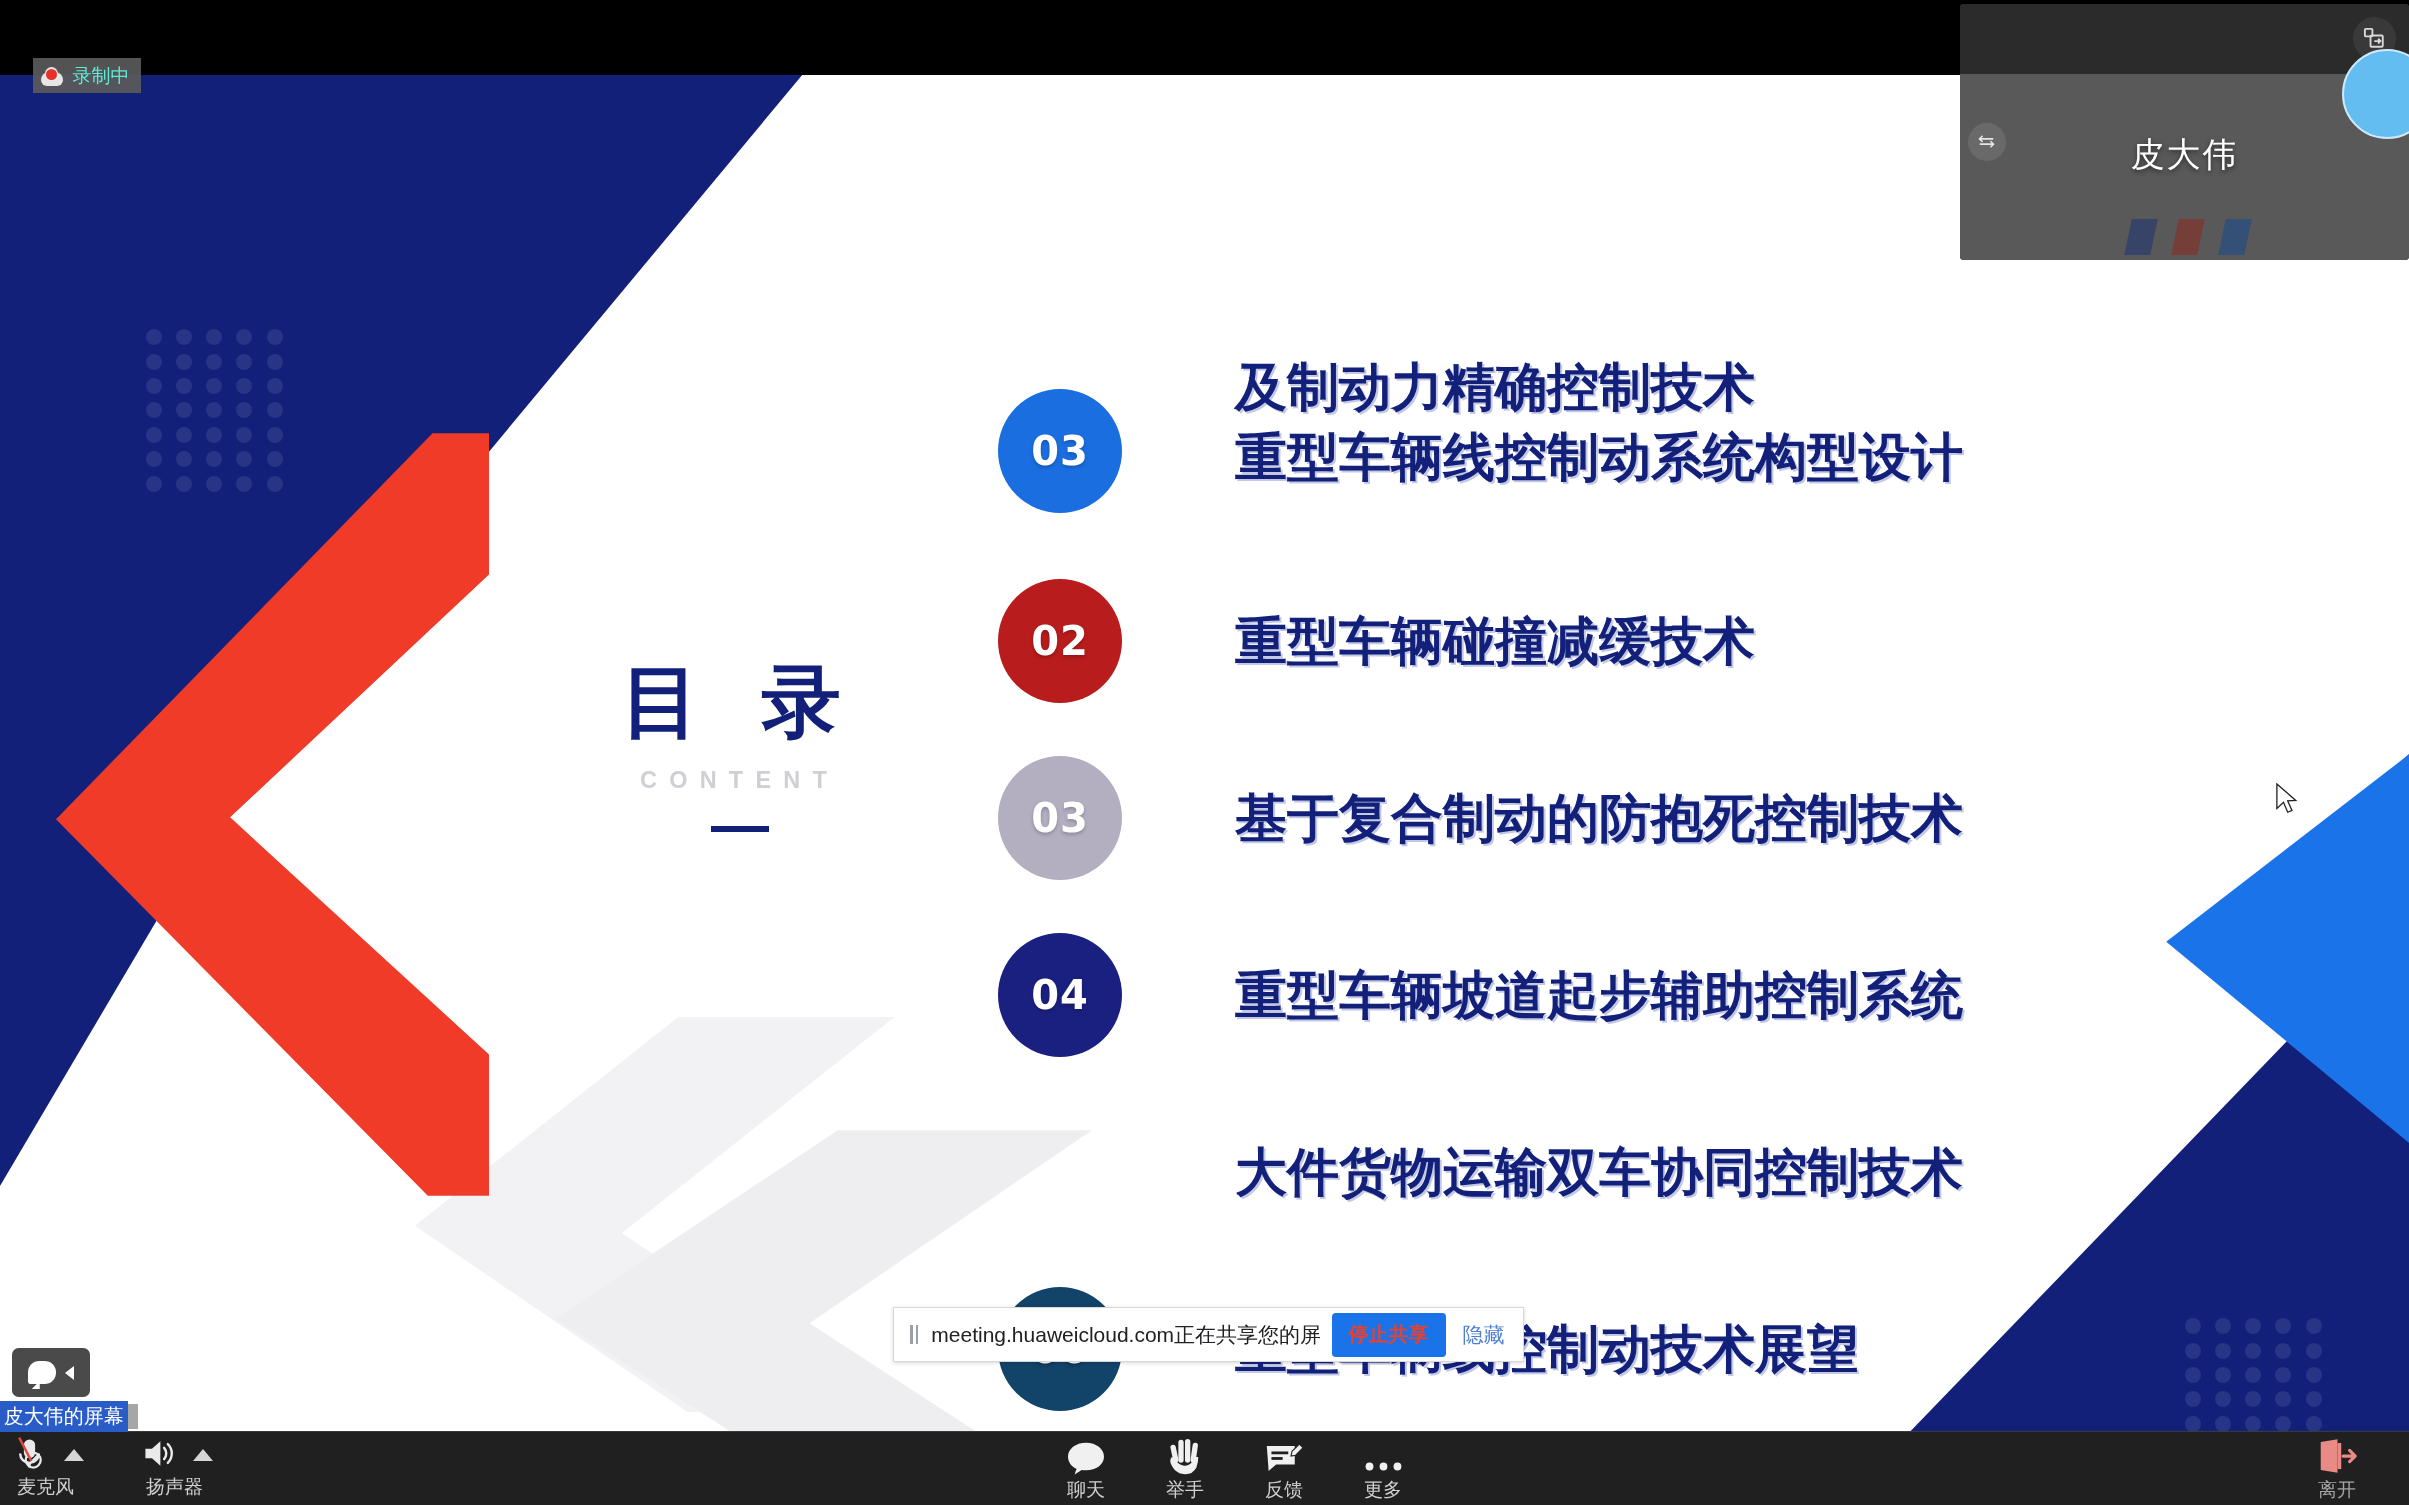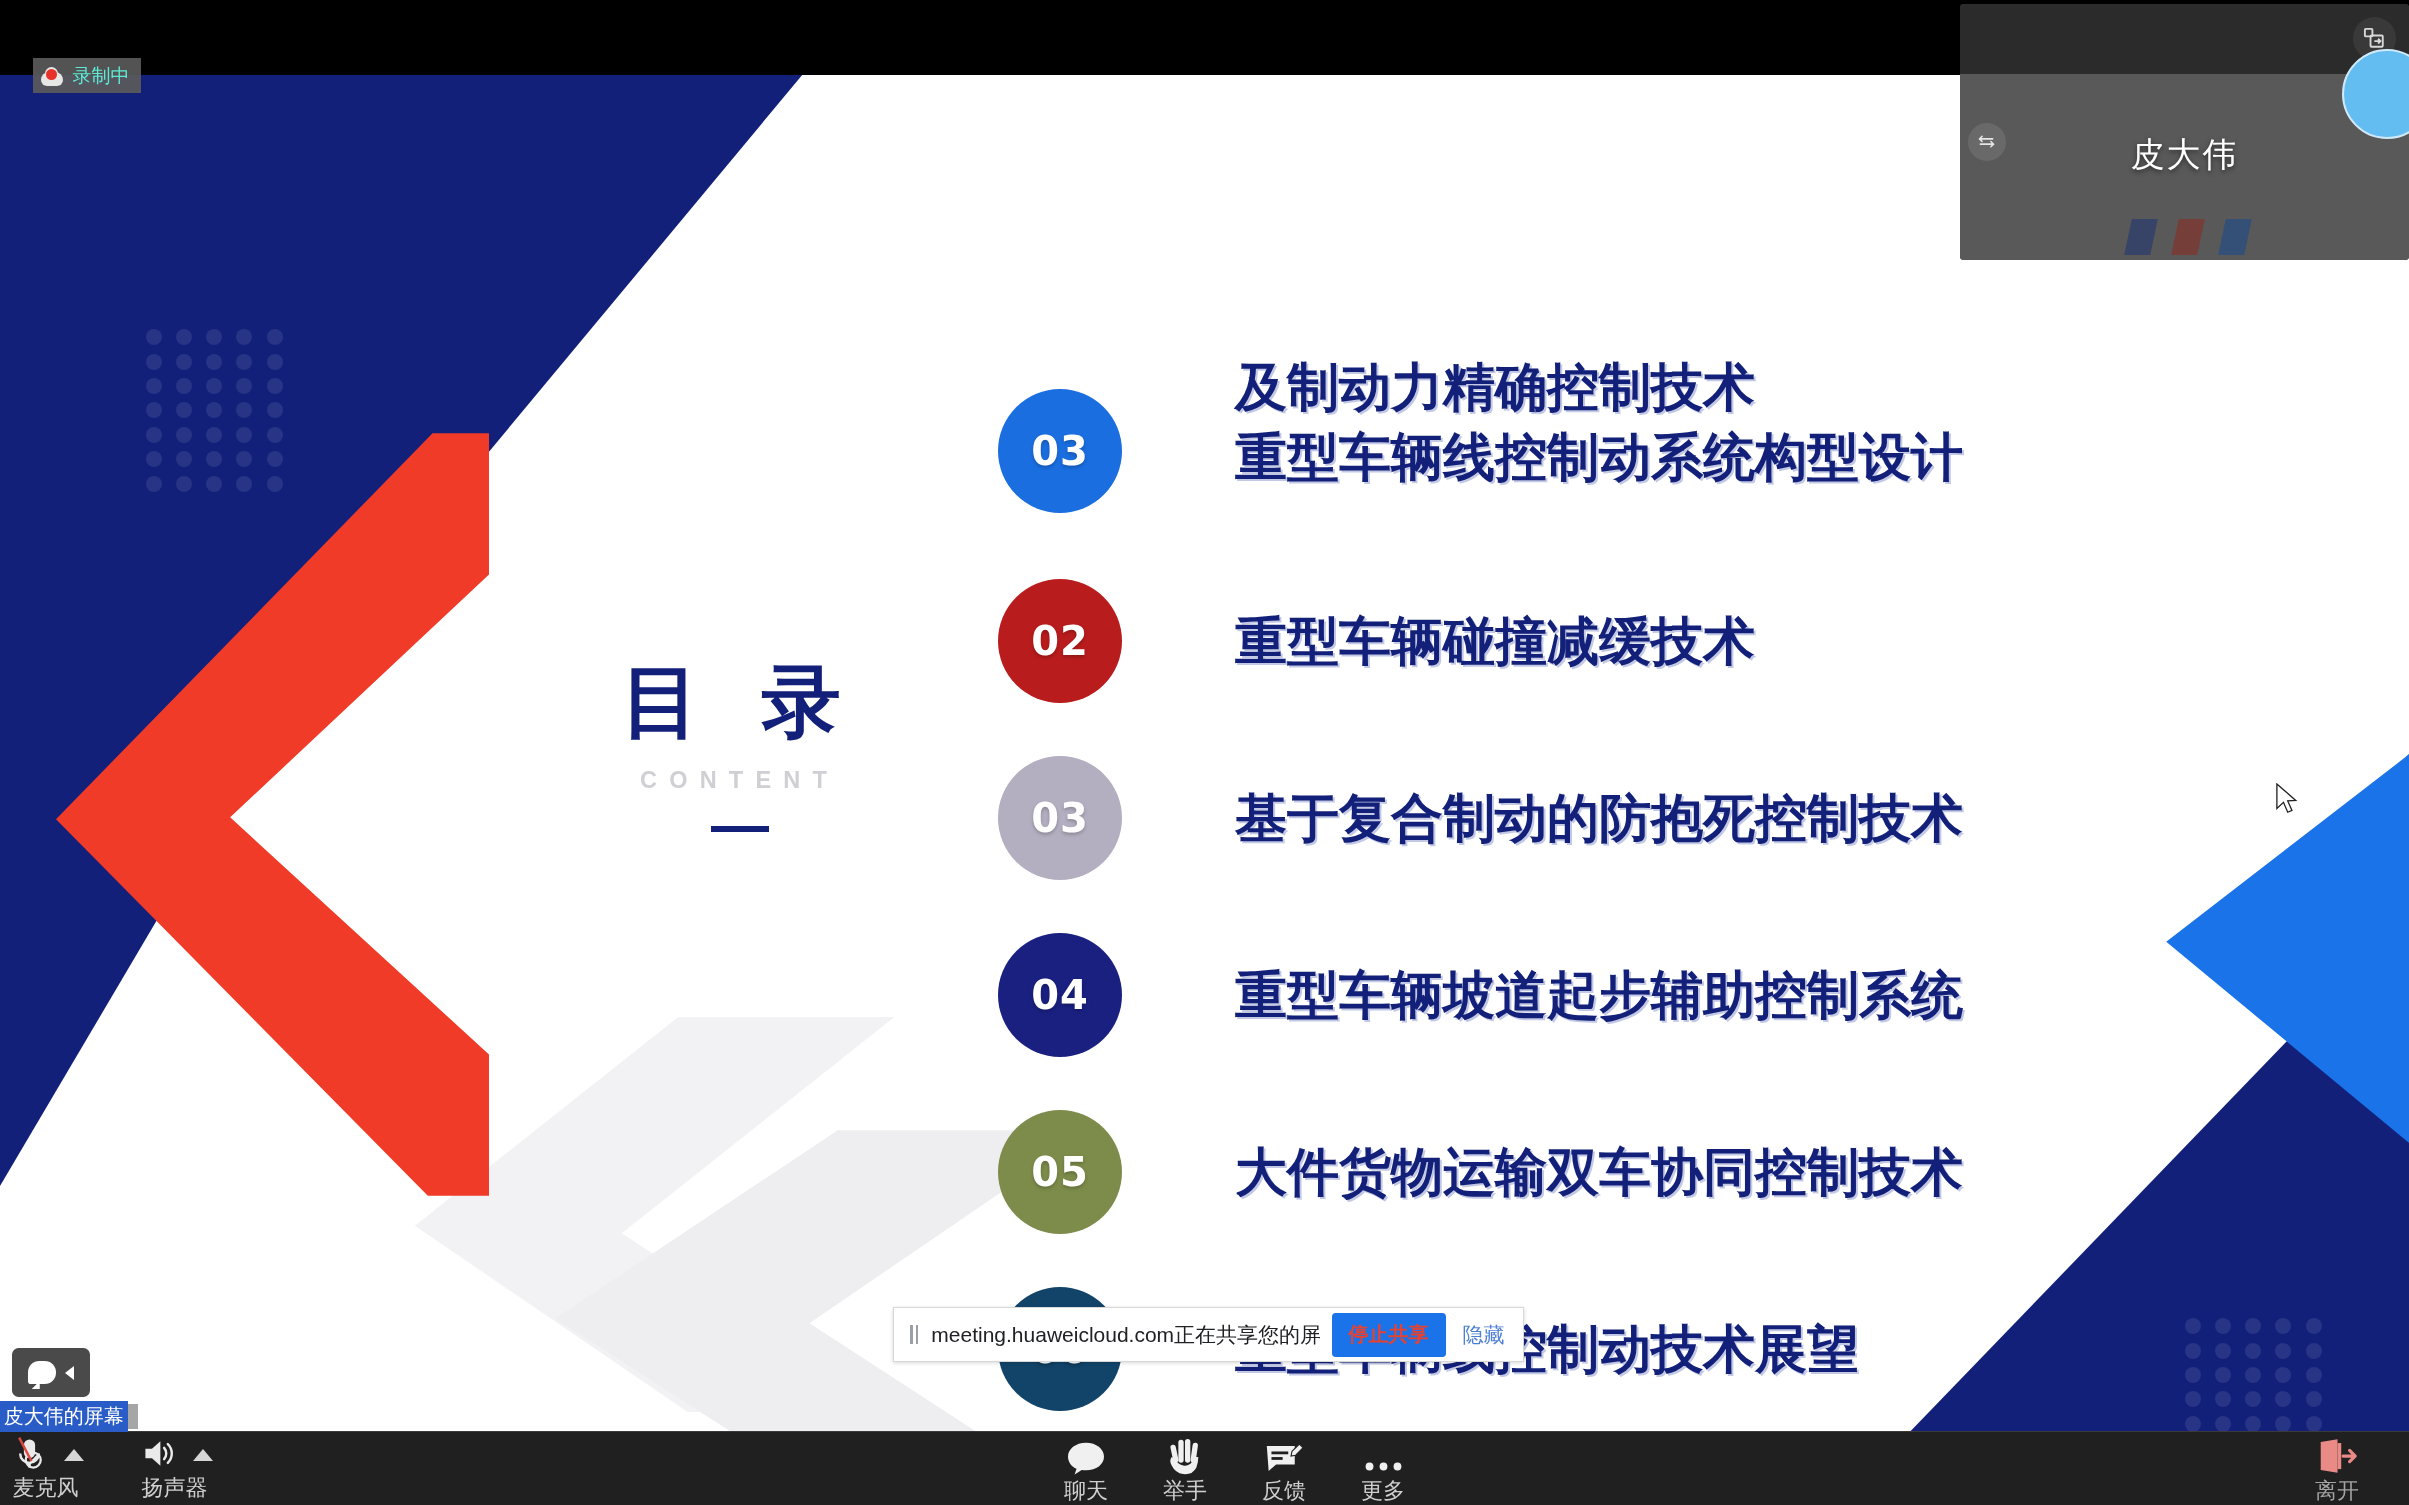--- a/index.html
+++ b/index.html
@@ -123,21 +123,21 @@
   .pip-stripes i { position:absolute; top:0; width:26px; height:36px; transform:skewX(-12deg); opacity:0.85; }
   .pip-avatar { position:absolute; right:-22.6px; top:45px; width:90px; height:90px; border-radius:50%;
                 background:#63bdf0; border:2.8px solid #cfe9fa; z-index:3; }
 
   
   .toolbar { position:absolute; left:0; top:1431px; width:2410px; height:74px; background:#202020;
              border-top:0.9px solid #3a3a3a; z-index:50; }
   .tb-item { position:absolute; top:3.8px; display:flex; flex-direction:column; align-items:center;
              gap:3.8px; cursor:pointer; width:104px; }
   .tb-ic { height:40px; display:flex; align-items:flex-end; justify-content:center; }
-  .tb-lb { font-size:22px; color:#cfcfcf; line-height:1; }
+  .tb-lb { font-size:19px; color:#cfcfcf; line-height:1; }
 
   .tb-left { display:flex; align-items:flex-start; position:absolute; left:7.5px; top:1.9px; gap:53px; }
   .tb-dev { display:flex; flex-direction:column; align-items:center; cursor:pointer; }
   .tb-dev-row { display:flex; align-items:center; gap:13px; height:43px; }
   .caret-up { width:0;height:0; border-left:10.4px solid transparent; border-right:10.4px solid transparent; border-bottom:12.2px solid #d5d5d5; }
 
   .tb-leave { position:absolute; right:21px; top:3.8px; display:flex; flex-direction:column;
               align-items:center; gap:3.8px; cursor:pointer; width:104px; }
   .tb-leave .tb-lb { color:#a3a3a3; }
 </style>
@@ -267,21 +267,20 @@
             <div>基于复合制动的防抱死控制技术</div>
           </div>
         </div>
         <div class="row">
           <div class="circ" style="background: rgb(26, 32, 128);">04</div>
           <div class="rowtxt mid">
             <div>重型车辆坡道起步辅助控制系统</div>
           </div>
         </div>
         <div class="row">
-          <div class="circ" style="background: rgb(125, 140, 74);">05</div>
           <div class="rowtxt mid">
             <div>大件货物运输双车协同控制技术</div>
           </div>
         </div>
         <div class="row">
           <div class="circ" style="background: rgb(18, 68, 105);">06</div>
           <div class="rowtxt mid">
             <div>重型车辆线控制动技术展望</div>
           </div>
         </div>

